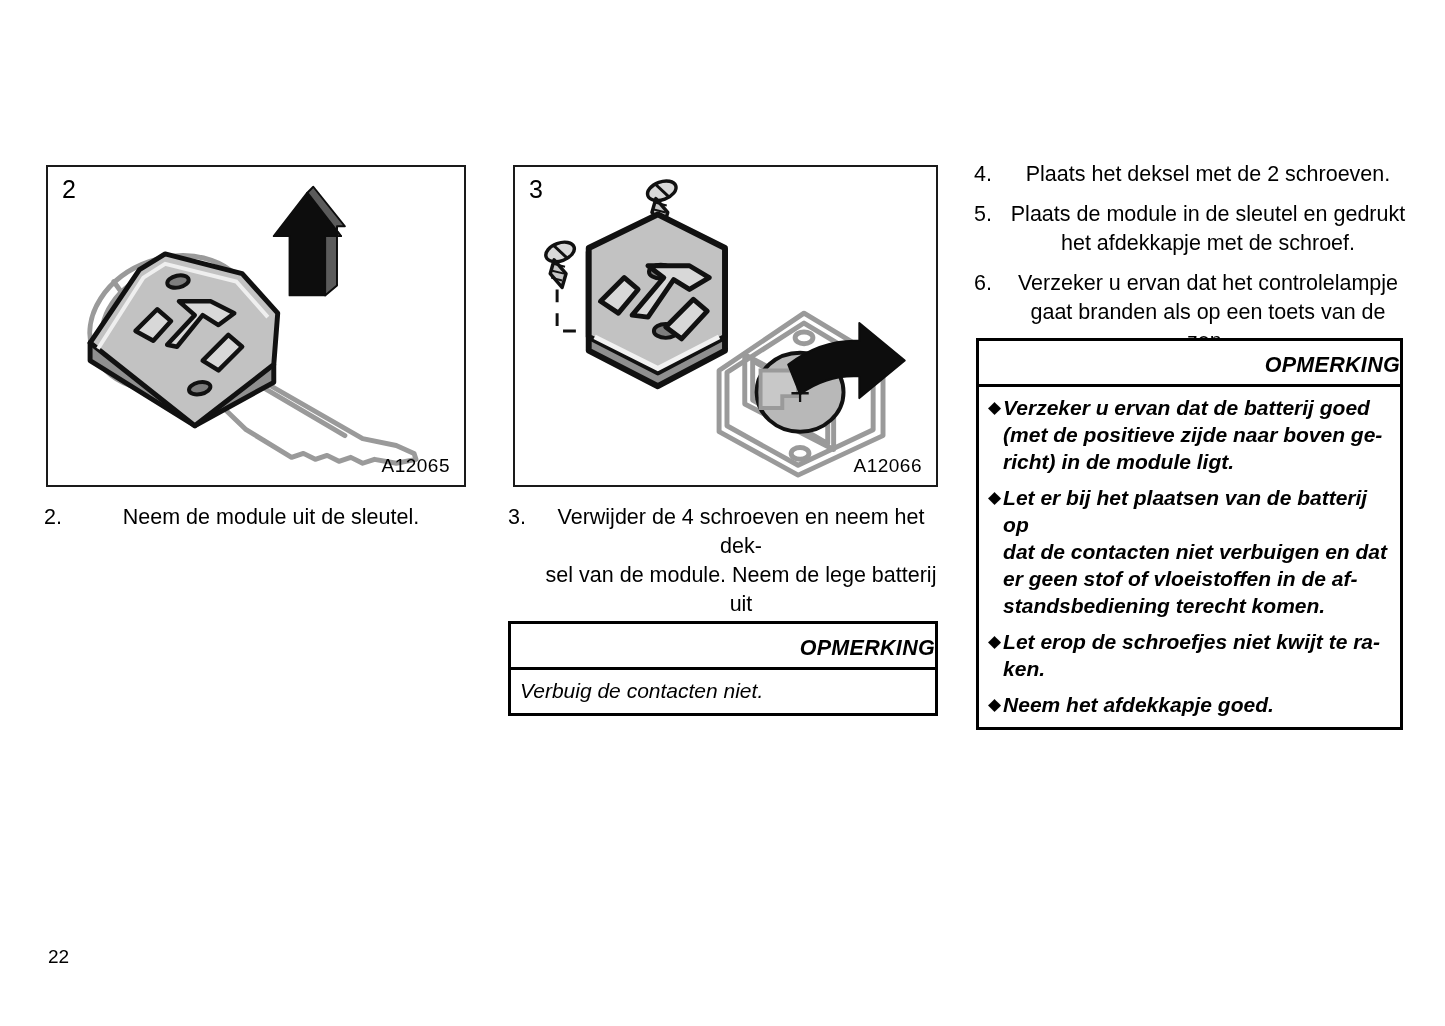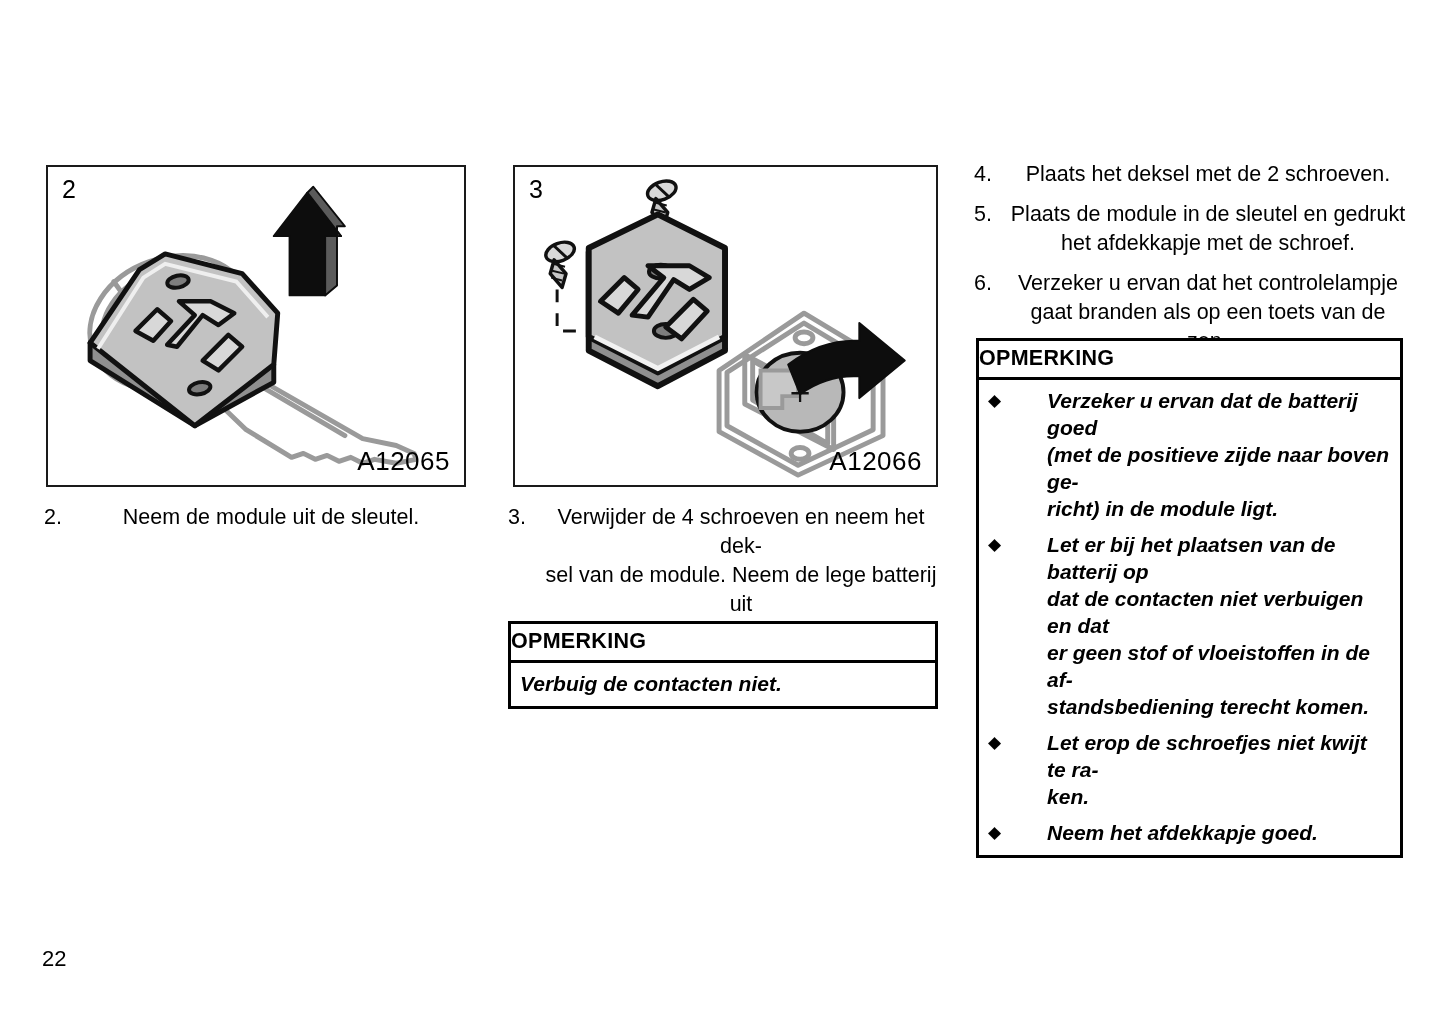--- a/index.html
+++ b/index.html
@@ -38,21 +38,21 @@
     top: 8px;
     font-size: 25px;
     font-weight: 400;
     font-family: "Liberation Sans", sans-serif;
     letter-spacing: 0px;
   }
   .fig-code {
     position: absolute;
     right: 14px;
     bottom: 8px;
-    font-size: 26px;
+    font-size: 19px;
     letter-spacing: 0.5px;
     font-family: "Liberation Sans", sans-serif;
   }
   .fig-art {
     position: absolute;
     inset: 0;
   }
   .fig-art svg { display:block; width: 100%; height: 100%; }
 
   
@@ -88,32 +88,33 @@
 
   
   .note-box {
     position: absolute;
     border: 3px solid #000000;
     box-sizing: border-box;
     background: #ffffff;
   }
   .note-title {
     border-bottom: 3px solid #000000;
-    text-align: left;
+    text-align: right;
+    font-style: italic;
     font-weight: bold;
     font-size: 21.5px;
-    padding: 5px 0 6px 0;
+    padding: 12px 0 6px 0;
     letter-spacing: 0.3px;
   }
   .note-body {
     padding: 7px 9px 9px 9px;
   }
   .note-line {
     font-style: italic;
-    font-weight: bold;
+    font-weight: normal;
     font-size: 21px;
     line-height: 27px;
   }
   .note-item {
     display: flex;
     align-items: flex-start;
     margin-bottom: 9px;
   }
   .note-item:last-child { margin-bottom: 0; }
   .note-bullet {
@@ -122,32 +123,31 @@
     line-height: 27px;
     padding-right: 2px;
   }
   .note-item-text {
     flex: 1 1 auto;
     font-style: italic;
     font-weight: bold;
     font-size: 21px;
     line-height: 27px;
     white-space: pre-line;
-    margin-left: 44px;
   }
 
   #note-middle { left: 508px; top: 621px; width: 430px; }
   #note-right  { left: 976px; top: 338px; width: 427px; }
 
   
   #page-number {
     position: absolute;
-    left: 42px;
+    left: 48px;
     top: 946px;
-    font-size: 22px;
+    font-size: 19px;
   }
 </style>
 </head>
 <body>
 
 <div class="page">
 
   <div class="fig-panel" id="fig-panel-2">
     <div class="fig-number">2</div>
 

